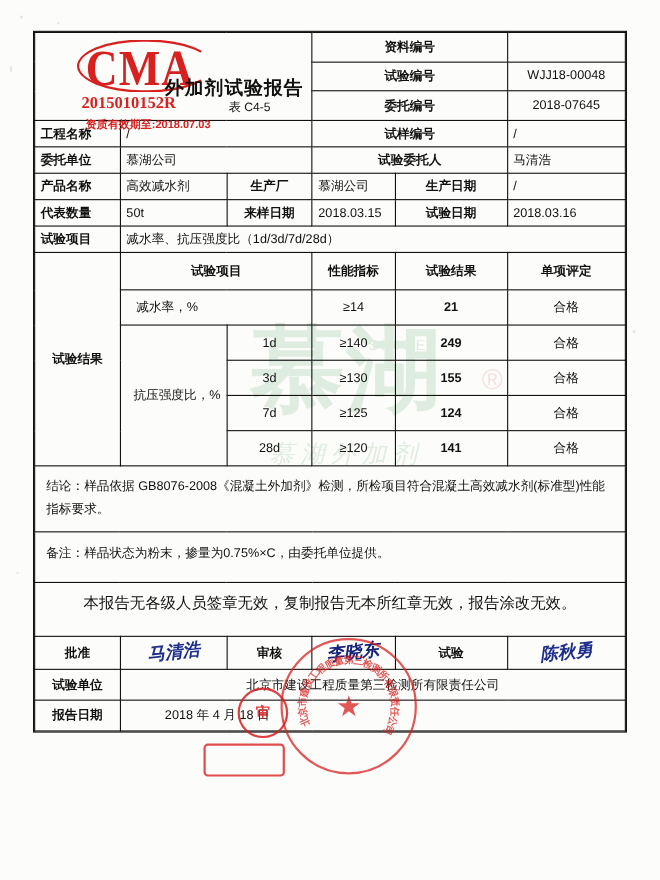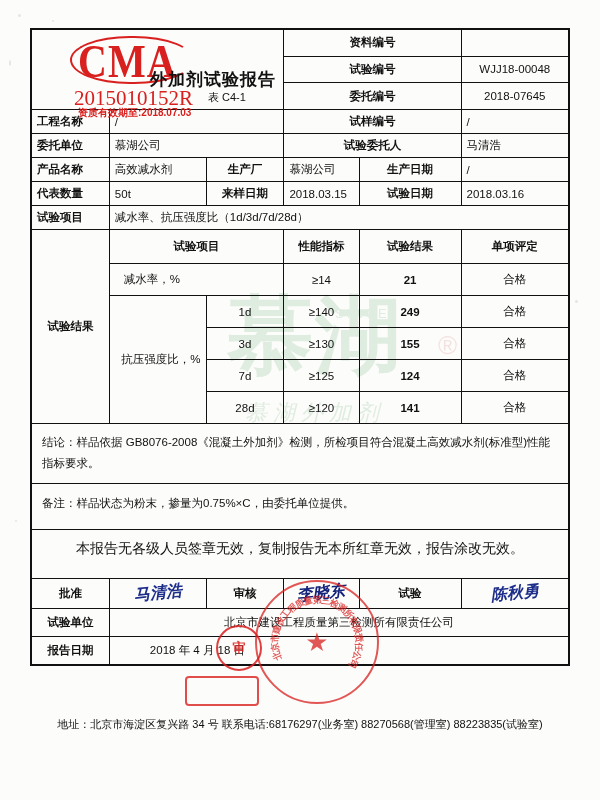--- a/index.html
+++ b/index.html
@@ -76,21 +76,21 @@
     border-right-color:transparent;
   }
   .ma-title{
     position:absolute;left:118px;top:38px;
     font-size:17px;font-weight:bold;color:#111;
     font-family:"Liberation Serif","DejaVu Serif",serif;
     letter-spacing:1px;
   }
   .ma-code{
     position:absolute;left:42px;top:56px;
-    font-size:21px;font-weight:normal;color:#d8201f;
+    font-size:15px;font-weight:bold;color:#d8201f;
     font-family:"Liberation Serif","DejaVu Serif",serif;
   }
   .ma-c410{
     position:absolute;left:176px;top:60px;font-size:11px;color:#111;
   }
   .ma-valid{
     position:absolute;left:46px;top:76px;
     font-size:10px;color:#d8201f;font-weight:bold;
   }
   .bold{font-weight:bold;}
@@ -177,21 +177,21 @@
       </colgroup>
 
       <tbody>
           <tr>
         <td class="hdrcell" colspan="3" rowspan="3">
           <div class="ma-wrap">
             <div class="ma-ring"></div>
             <div class="ma-logo">CMA</div>
             <div class="ma-title">外加剂试验报告</div>
             <div class="ma-code">2015010152R</div>
-            <div class="ma-c410">表 C4-1</div>
+            <div class="ma-c410">表 C4-5</div>
             <div class="ma-valid">资质有效期至:2018.07.03</div>
           </div>
         </td>
         <td class="lbl ctr" colspan="2">资料编号</td>
         <td class="ctr"></td>
       </tr>
       <tr>
         <td class="lbl ctr" colspan="2">试验编号</td>
         <td class="ctr">WJJ18-00048</td>
       </tr>
@@ -329,16 +329,13 @@
         <span style="transform: rotate(90.7895deg) translate(0px, -48px) rotate(0deg);">任</span>
         <span style="transform: rotate(102.895deg) translate(0px, -48px) rotate(0deg);">公</span>
         <span style="transform: rotate(115deg) translate(0px, -48px) rotate(0deg);">司</span>
       </div>
   </div>
   <div class="smallstamp">
     <div class="s">审</div>
   </div>
   <div class="datestamp"></div>
 
-  <div class="footer">
-    <div class="l2">地址：北京市海淀区复兴路 34 号        联系电话:68176297(业务室)   88270568(管理室)   88223835(试验室)</div>
-  </div>
 </div>
 
 </body></html>

